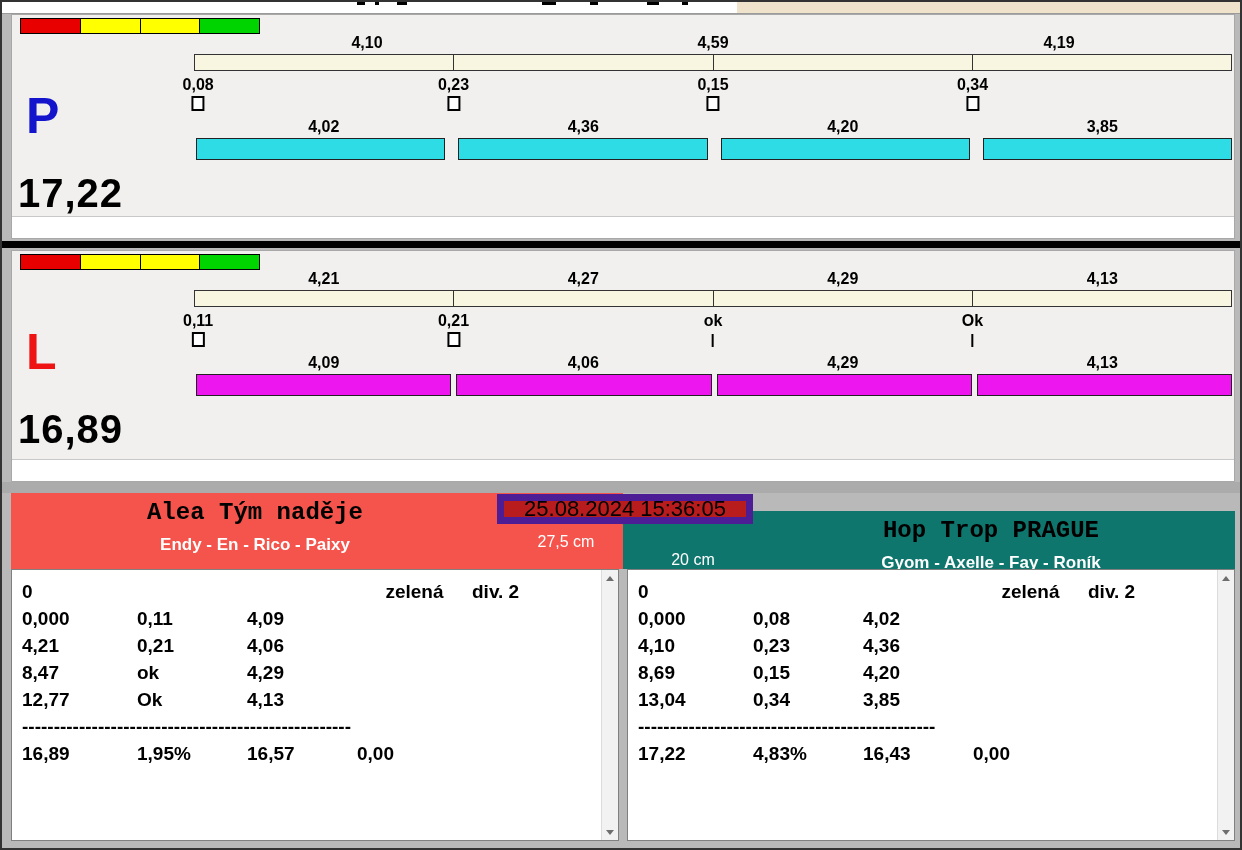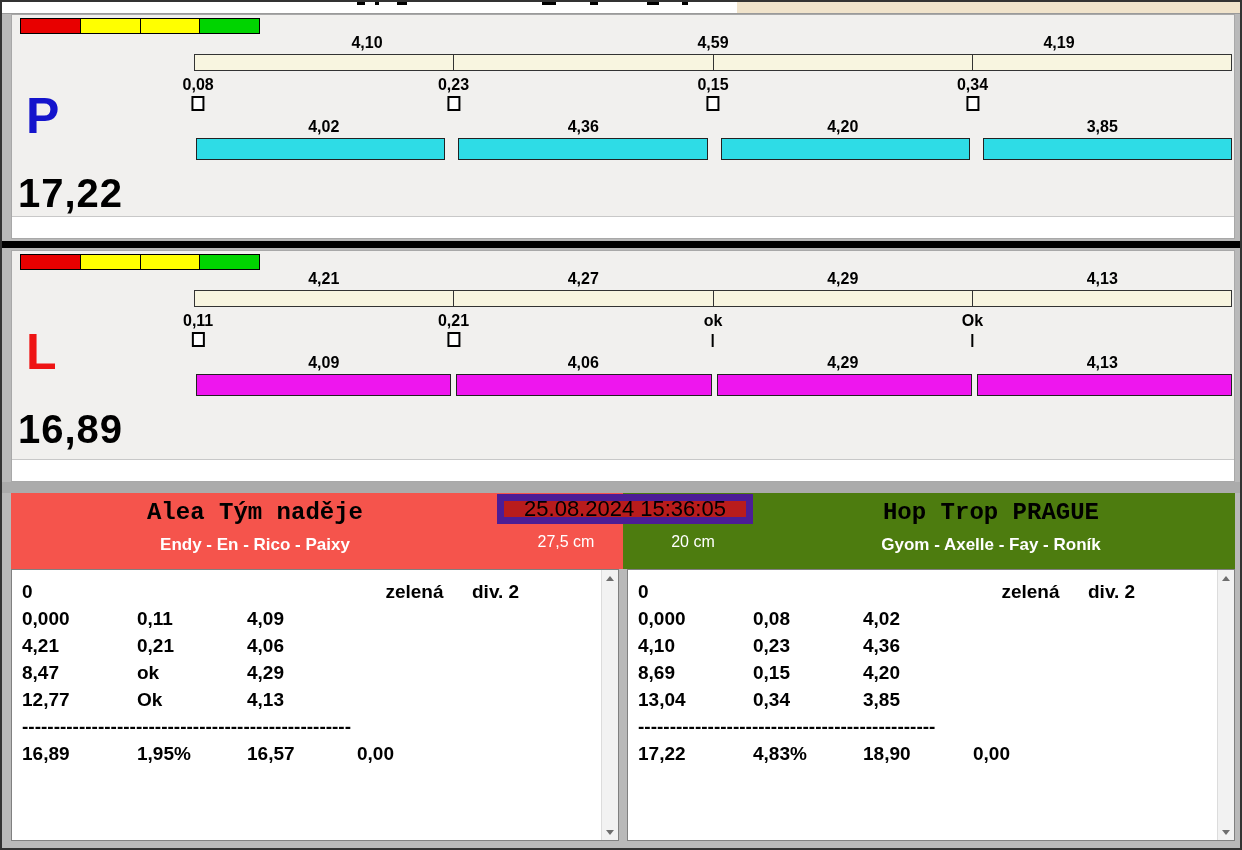--- a/index.html
+++ b/index.html
@@ -257,21 +257,21 @@
 
   <div class="bottom-section">
     <div class="headers">
       <div class="team-header left" style="background: rgb(245, 84, 76);">
         <div class="team-block">
           <div class="team-name">Alea Tým naděje</div>
           <div class="team-members">Endy - En - Rico - Paixy</div>
         </div>
         <div class="badge">27,5 cm</div>
       </div>
-      <div class="team-header right" style="background: #4d7c0f;">
+      <div class="team-header right" style="background: #0f766e; margin-top: 18px;">
         <div class="team-block">
           <div class="team-name">Hop Trop PRAGUE</div>
           <div class="team-members">Gyom - Axelle - Fay - Roník</div>
         </div>
         <div class="badge">20 cm</div>
       </div>
       <div class="datetime-box">25.08.2024 15:36:05</div>
     </div>
 
     <div class="logs">
@@ -346,21 +346,21 @@
           <span>13,04</span>
           <span>0,34</span>
           <span>3,85</span>
         </div>
         <div class="log-line">
           <span class="dash">-----------------------------------------------</span>
         </div>
         <div class="log-line">
           <span>17,22</span>
           <span>4,83%</span>
-          <span>18,90</span>
+          <span>16,43</span>
           <span>0,00</span>
         </div>
         <div class="scrollbar">
           <div class="scroll-btn">
               <span class="tri-up"></span>
             </div>
           <div class="scroll-btn">
               <span class="tri-down"></span>
             </div>
         </div>

